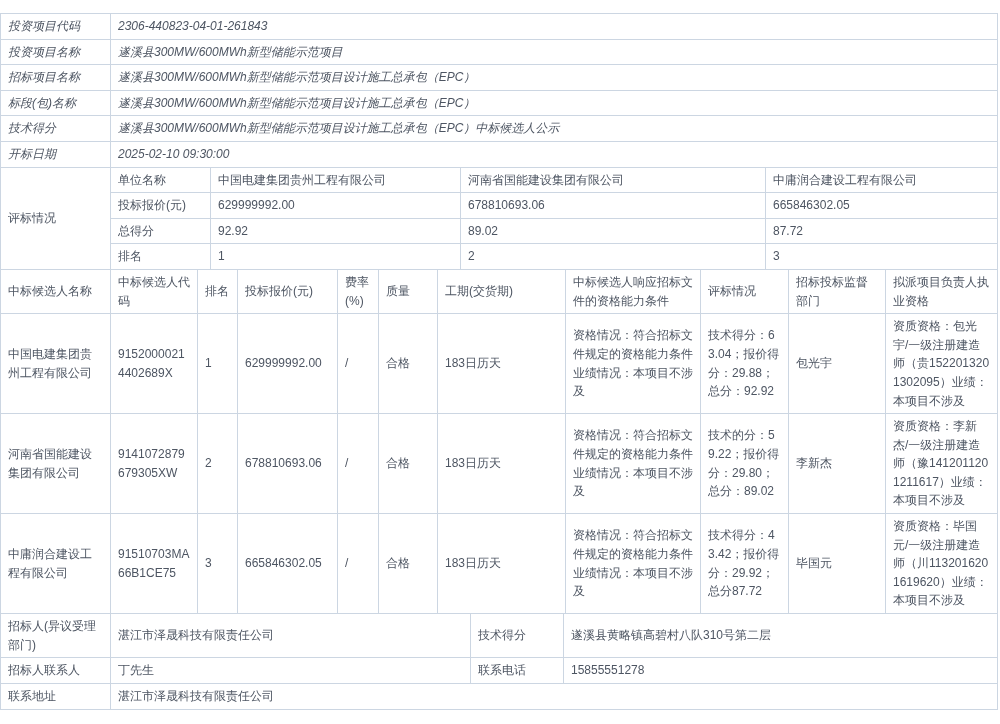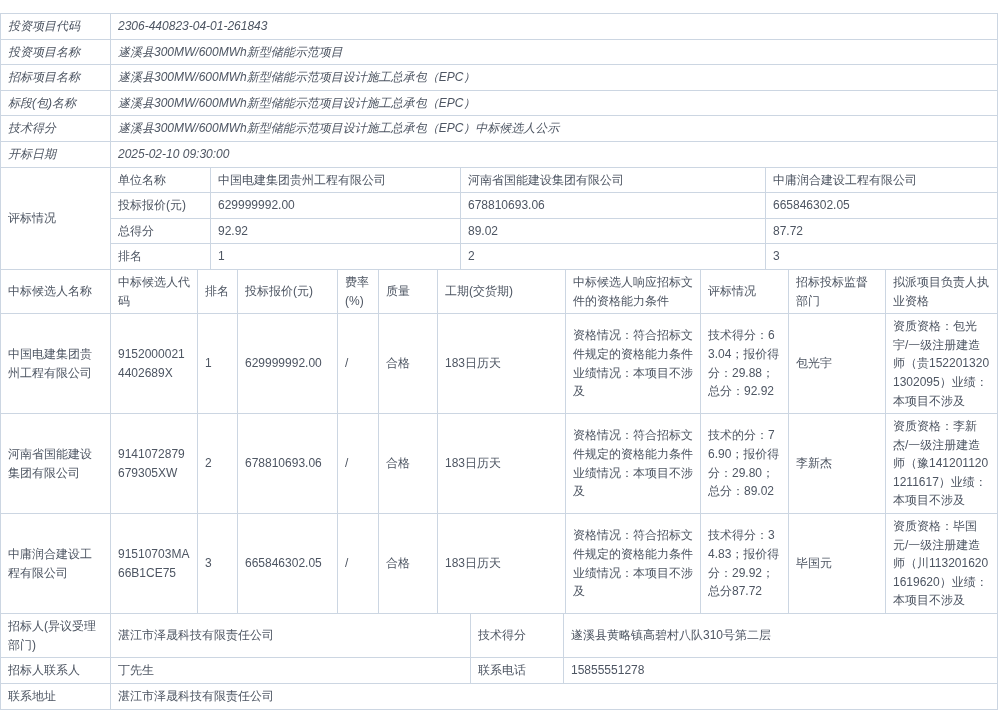--- a/index.html
+++ b/index.html
@@ -147,34 +147,34 @@
       </tr>
       <tr class="row">
         <td>河南省国能建设集团有限公司</td>
         <td>9141072879679305XW</td>
         <td>2</td>
         <td>678810693.06</td>
         <td>/</td>
         <td>合格</td>
         <td>183日历天</td>
         <td>资格情况：符合招标文件规定的资格能力条件业绩情况：本项目不涉及</td>
-        <td>技术的分：76.90；报价得分：29.80；总分：89.02</td>
+        <td>技术的分：59.22；报价得分：29.80；总分：89.02</td>
         <td>李新杰</td>
         <td>资质资格：李新杰/一级注册建造师（豫1412011201211617）业绩：本项目不涉及</td>
       </tr>
       <tr class="row">
         <td>中庸润合建设工程有限公司</td>
         <td>91510703MA66B1CE75</td>
         <td>3</td>
         <td>665846302.05</td>
         <td>/</td>
         <td>合格</td>
         <td>183日历天</td>
         <td>资格情况：符合招标文件规定的资格能力条件业绩情况：本项目不涉及</td>
-        <td>技术得分：34.83；报价得分：29.92；总分87.72</td>
+        <td>技术得分：43.42；报价得分：29.92；总分87.72</td>
         <td>毕国元</td>
         <td>资质资格：毕国元/一级注册建造师（川1132016201619620）业绩：本项目不涉及</td>
       </tr>
     </tbody>
   </table>
 
   <table class="tbl t-foot">
     <colgroup>
       <col style="width:110px">
         <col style="width:360px">

